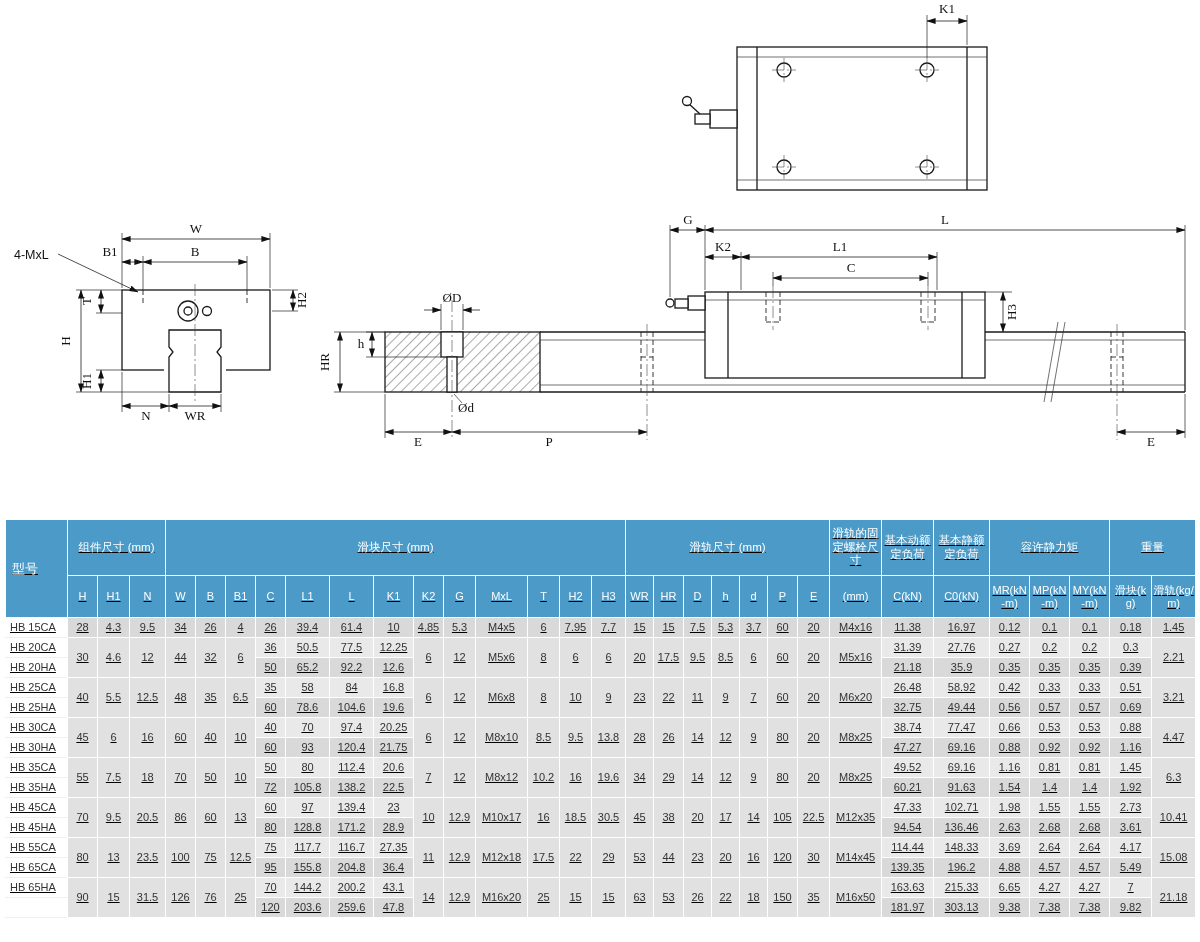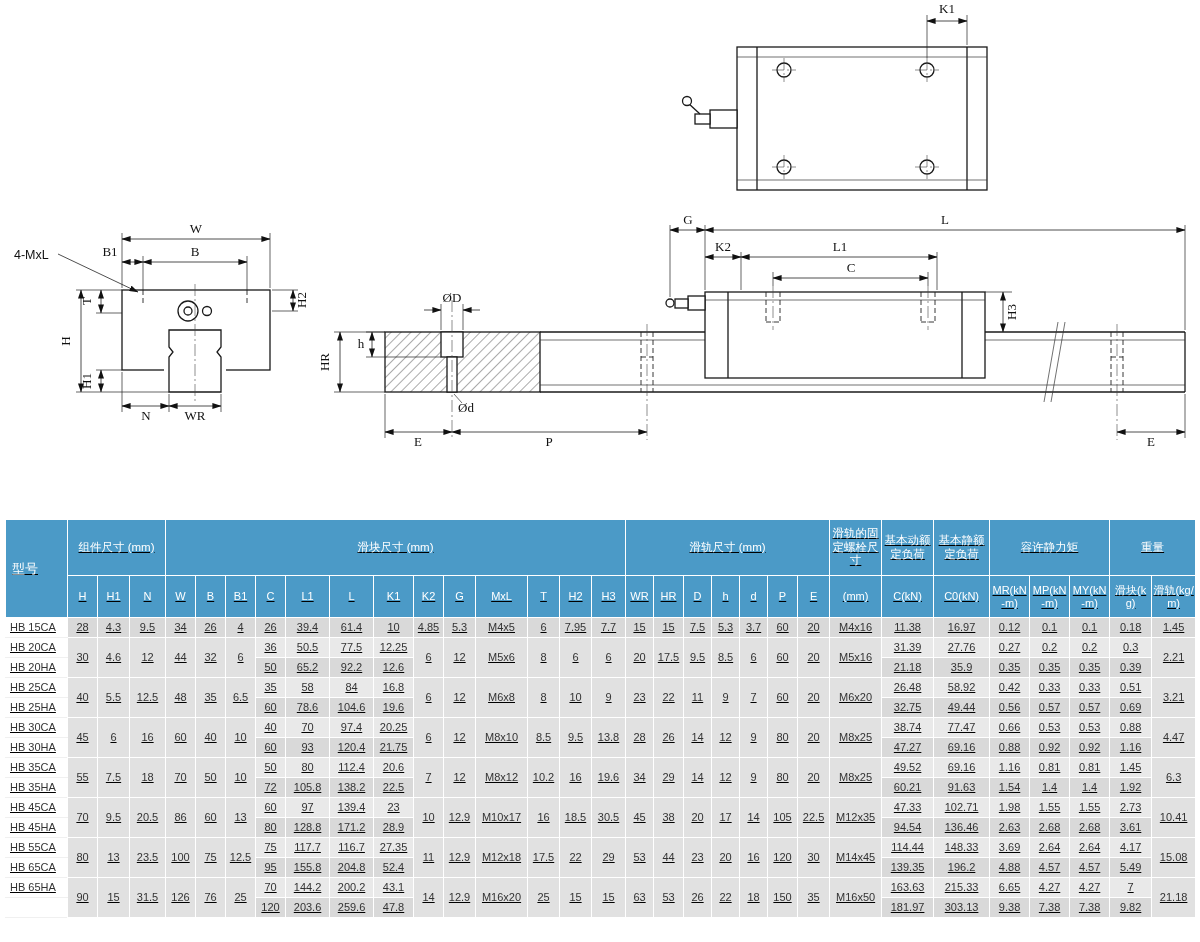--- a/index.html
+++ b/index.html
@@ -622,21 +622,21 @@
           <td class="r0">2.64</td>
           <td class="r0">2.64</td>
           <td class="r0">4.17</td>
           <td class="sh" rowspan="2">15.08</td>
         </tr>
         <tr>
           <td class="model">HB 65CA</td>
           <td class="r1">95</td>
           <td class="r1">155.8</td>
           <td class="r1">204.8</td>
-          <td class="r1">52.4</td>
+          <td class="r1">36.4</td>
           <td class="r1">139.35</td>
           <td class="r1">196.2</td>
           <td class="r1">4.88</td>
           <td class="r1">4.57</td>
           <td class="r1">4.57</td>
           <td class="r1">5.49</td>
         </tr>
         <tr>
           <td class="model">HB 65HA</td>
           <td class="sh" rowspan="2">90</td>

